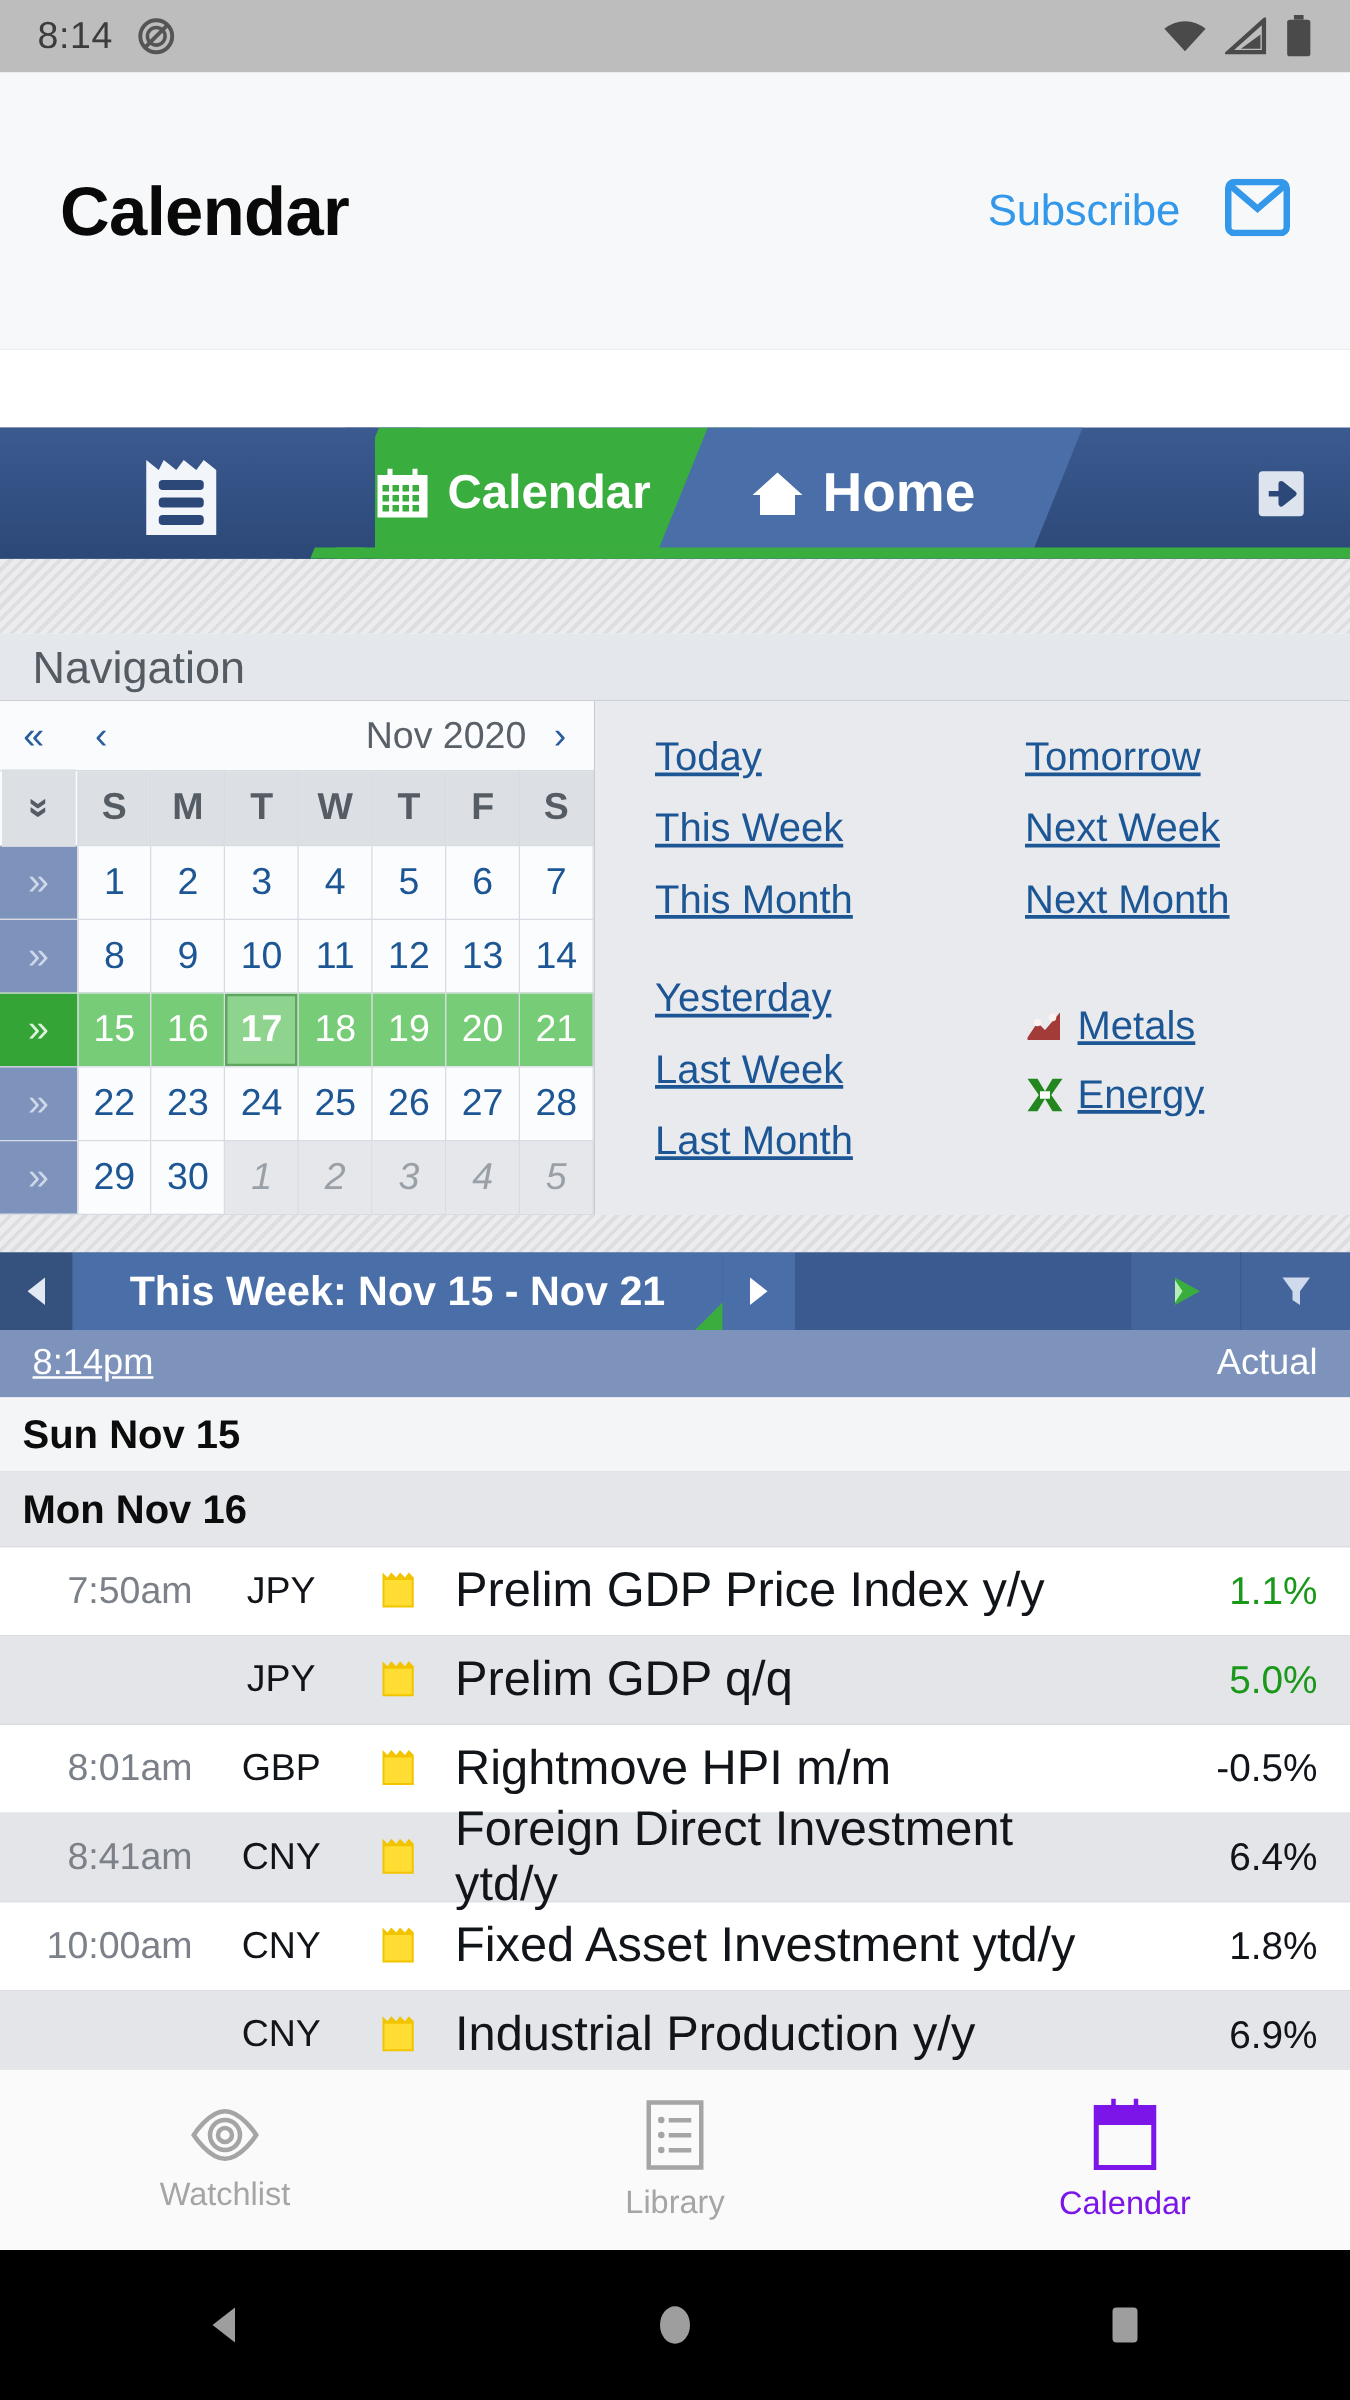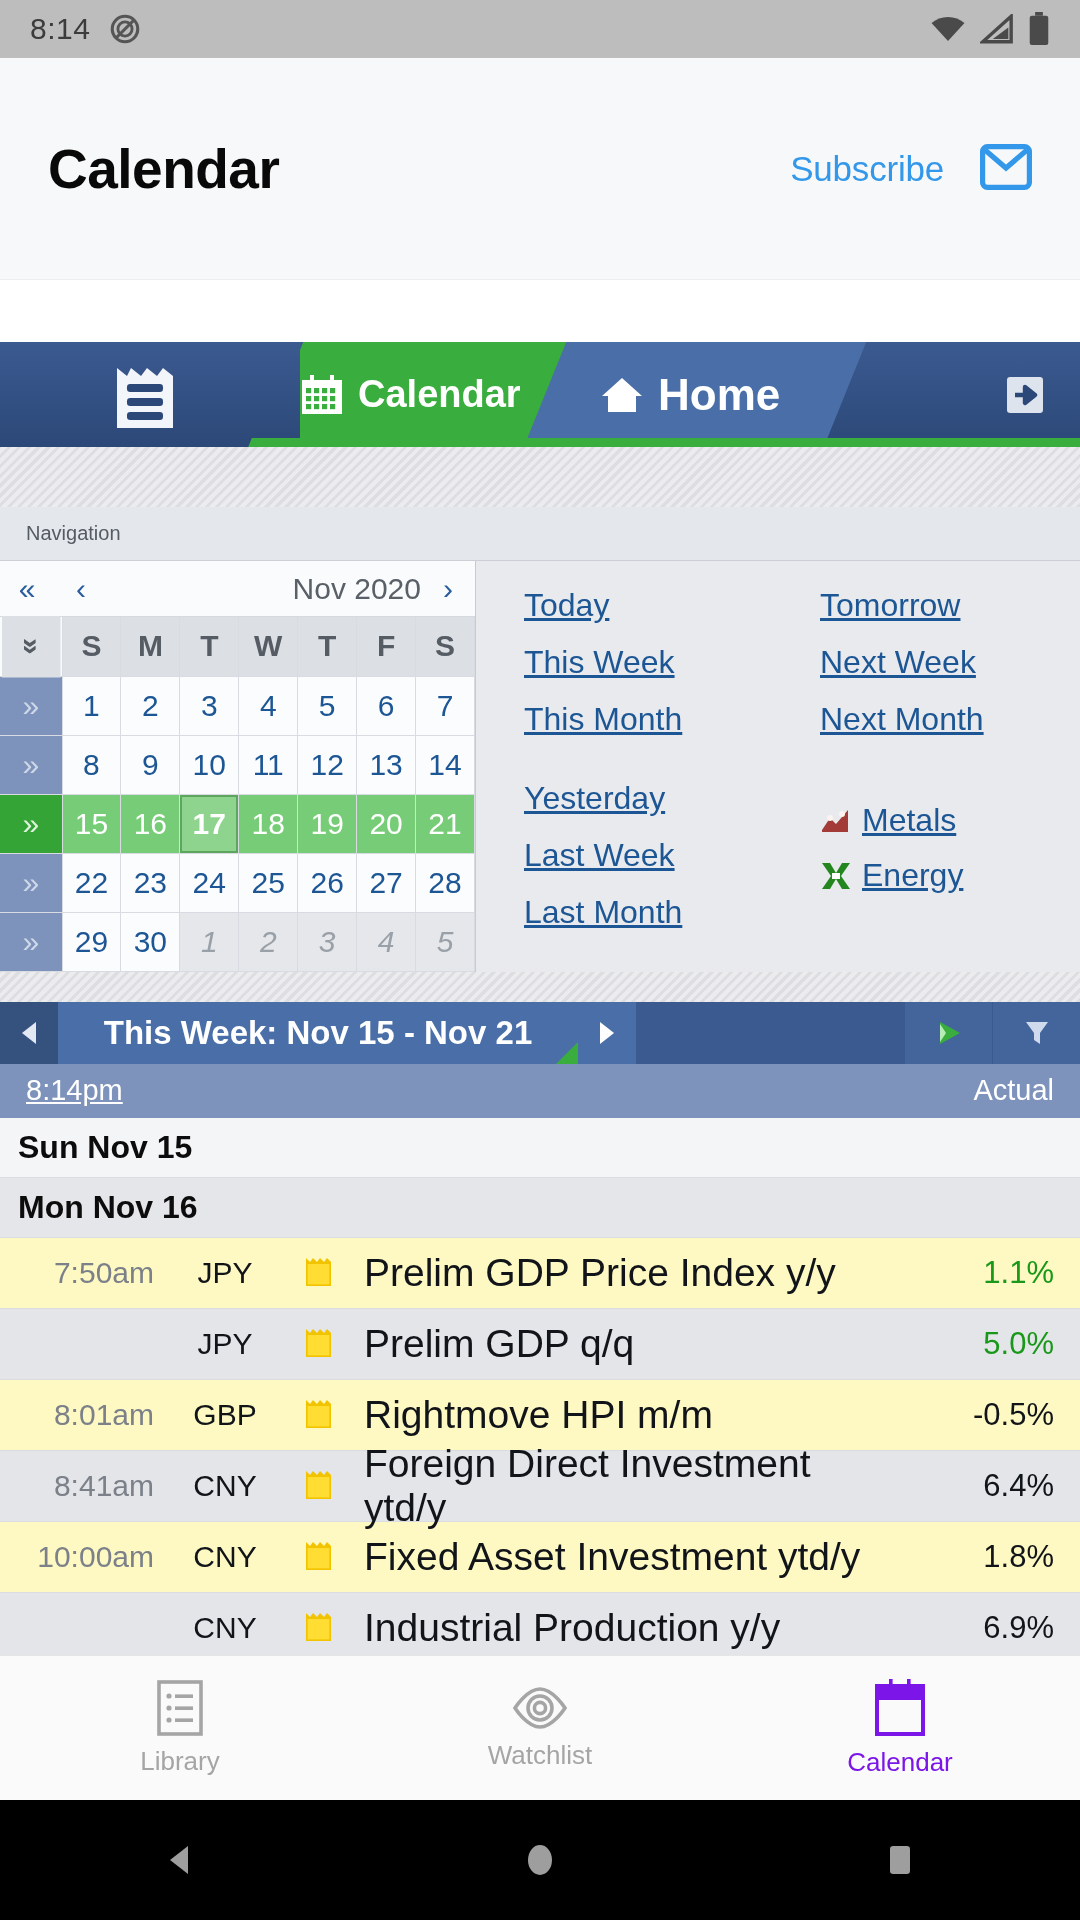--- a/index.html
+++ b/index.html
@@ -95,21 +95,21 @@
     background:
       repeating-linear-gradient(-45deg, #dcdee2 0px, #dcdee2 3px, #ececee 3px, #ececee 7px);
   }
 
   
   .nav-panel { width: 1080px; background: #e8eaee; }
   .nav-title-bar {
     height: 54px; background: #e4e7eb;
     display: flex; align-items: center; padding-left: 26px;
     border-bottom: 1px solid #ccd0d6;
-    font-size: 20px; color: #555b63;
+    font-size: 36px; color: #555b63;
   }
   .nav-body { display: flex; background: #e8eaee; }
 
   
   .cal-widget { width: 535px; background: #fafbfc; border-right: 1px solid #c6cad1; }
   .cal-header {
     height: 56px; display: flex; align-items: center;
     background: #fafbfc; border-bottom: 1px solid #d6dae0;
     font-size: 29px; color: #5a6068;
   }
@@ -190,21 +190,21 @@
   .day-header {
     height: 60px; display: flex; align-items: center; padding-left: 18px;
     font-size: 32px; font-weight: 700; color: #0c0c0c;
     border-bottom: 1px solid #d9dce1;
   }
   .day-header.light { background: #f4f5f7; }
   .day-header.dim { background: #e4e6ea; }
   .ev-row {
     height: 71px; display: flex; align-items: center;
     border-bottom: 1px solid #d9dce1;
-    background: #fef9c3;
+    background: #ffffff;
   }
   .ev-row.alt { background: #e3e5e9; }
   .ev-time { width: 170px; text-align: right; font-size: 30px; color: #7b8089; padding-right: 16px; }
   .ev-cur { width: 110px; text-align: center; font-size: 30px; color: #111418; }
   .ev-icon { width: 78px; display: flex; align-items: center; justify-content: center; }
   .ev-title { flex: 1; font-size: 39px; color: #111418; padding-left: 6px; }
   .ev-actual { width: 190px; text-align: right; padding-right: 26px; font-size: 31px; }
   .ev-actual.up { color: #199819; }
   .ev-actual.neutral { color: #111418; }
 
@@ -560,39 +560,39 @@
           <path d="M2.8 4 L2.8 14.2 L13.7 14.2 L13.7 4 Z" fill="#ffdd33"></path>
         </svg>
       </div>
       <div class="ev-title">Industrial Production y/y</div>
       <div class="ev-actual neutral">6.9%</div>
     </div>
   </div>
 
 <div class="bottom-nav">
   <div class="bn-item">
+    <svg width="58" height="46" viewBox="0 0 29 23">
+      <path d="M14.5 2 C21 2 27 11.5 27 11.5 C27 11.5 21 21 14.5 21 C8 21 2 11.5 2 11.5 C2 11.5 8 2 14.5 2 Z" fill="none" stroke="#a5a5a5" stroke-width="1.8"></path>
+      <circle cx="14.5" cy="11.5" r="6" fill="none" stroke="#a5a5a5" stroke-width="1.8"></circle>
+      <circle cx="14.5" cy="11.5" r="2.8" fill="none" stroke="#a5a5a5" stroke-width="1.8"></circle>
+    </svg>
+    <span class="bn-label">Watchlist</span>
+  </div>
+  <div class="bn-item">
     <svg width="50" height="58" viewBox="0 0 25 29">
       <rect x="2" y="1.5" width="21" height="26" fill="none" stroke="#a5a5a5" stroke-width="1.8"></rect>
       <circle cx="7" cy="8.5" r="1.3" fill="#a5a5a5"></circle>
         <rect x="10" y="7.7" width="9" height="1.8" fill="#a5a5a5"></rect>
       <circle cx="7" cy="14.5" r="1.3" fill="#a5a5a5"></circle>
         <rect x="10" y="13.7" width="9" height="1.8" fill="#a5a5a5"></rect>
       <circle cx="7" cy="20.5" r="1.3" fill="#a5a5a5"></circle>
         <rect x="10" y="19.7" width="9" height="1.8" fill="#a5a5a5"></rect>
     </svg>
     <span class="bn-label">Library</span>
   </div>
-  <div class="bn-item">
-    <svg width="58" height="46" viewBox="0 0 29 23">
-      <path d="M14.5 2 C21 2 27 11.5 27 11.5 C27 11.5 21 21 14.5 21 C8 21 2 11.5 2 11.5 C2 11.5 8 2 14.5 2 Z" fill="none" stroke="#a5a5a5" stroke-width="1.8"></path>
-      <circle cx="14.5" cy="11.5" r="6" fill="none" stroke="#a5a5a5" stroke-width="1.8"></circle>
-      <circle cx="14.5" cy="11.5" r="2.8" fill="none" stroke="#a5a5a5" stroke-width="1.8"></circle>
-    </svg>
-    <span class="bn-label">Watchlist</span>
-  </div>
   <div class="bn-item active">
     <svg width="54" height="60" viewBox="0 0 27 30">
       <rect x="2" y="4" width="23" height="24" fill="none" stroke="#7b15e8" stroke-width="2"></rect>
       <rect x="2" y="4" width="23" height="7" fill="#7b15e8"></rect>
       <rect x="8" y="0.5" width="1.8" height="6" fill="#7b15e8"></rect>
       <rect x="17" y="0.5" width="1.8" height="6" fill="#7b15e8"></rect>
     </svg>
     <span class="bn-label">Calendar</span>
   </div>
 </div>

